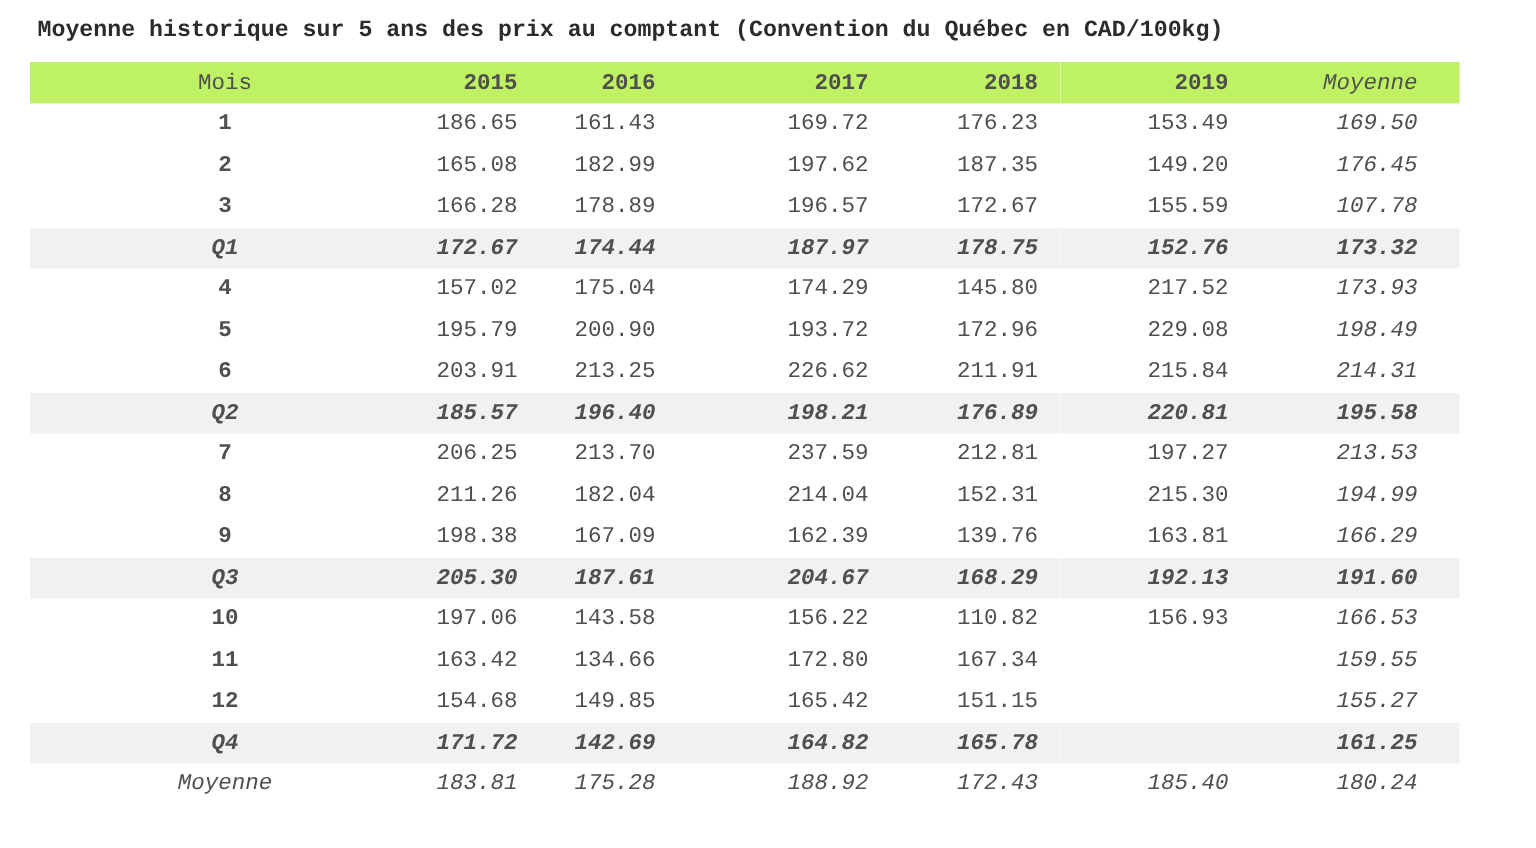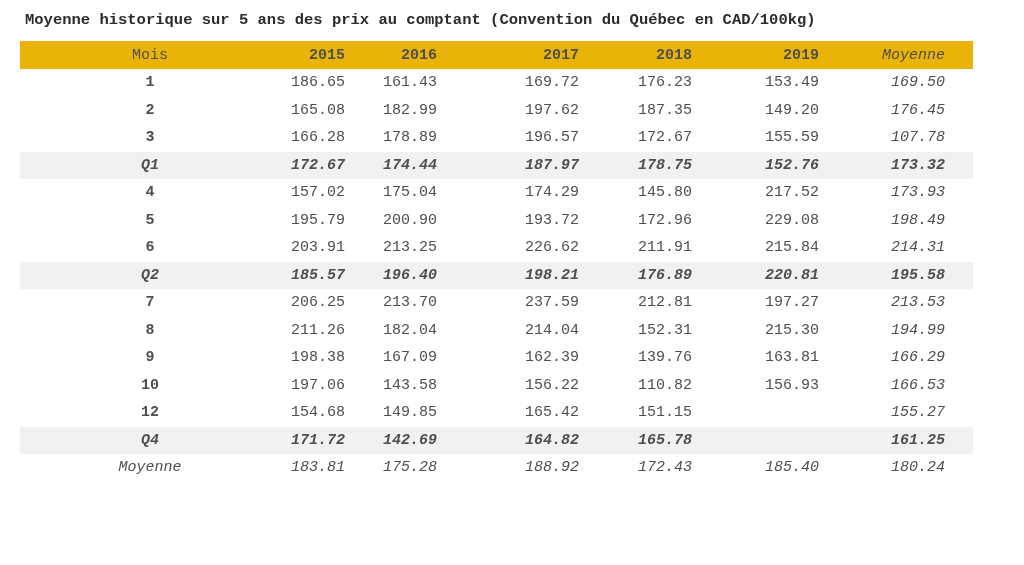--- a/index.html
+++ b/index.html
@@ -32,21 +32,21 @@
     color: #4f4f4f;
   }
   .price-table th, .price-table td {
     padding: 0;
     height: 27.5px;
     vertical-align: middle;
     overflow: hidden;
     white-space: nowrap;
   }
   .price-table thead tr {
-    background: #eab308;
+    background: #bef264;
     height: 28px;
   }
   .c-label { text-align: center; }
   .c-num  { text-align: right; padding-right: 15px !important; }
   .c-moy, .h-moy { padding-right: 28px !important; }
   .h-year { font-weight: bold; }
   .h-moy  { font-style: italic; font-weight: normal; }
   .h-mois { font-weight: normal; }
   
   .row-month .c-label { font-weight: bold; }
@@ -180,28 +180,46 @@
         </tr>
         <tr class="row-month">
           <td class="c-label">9</td>
           <td class="c-num">198.38</td>
           <td class="c-num">167.09</td>
           <td class="c-num">162.39</td>
           <td class="c-num">139.76</td>
           <td class="c-num">163.81</td>
           <td class="c-num c-moy">166.29</td>
         </tr>
+        <tr class="row-quarter">
+          <td class="c-label">Q3</td>
+          <td class="c-num">205.30</td>
+          <td class="c-num">187.61</td>
+          <td class="c-num">204.67</td>
+          <td class="c-num">168.29</td>
+          <td class="c-num">192.13</td>
+          <td class="c-num c-moy">191.60</td>
+        </tr>
         <tr class="row-month">
           <td class="c-label">10</td>
           <td class="c-num">197.06</td>
           <td class="c-num">143.58</td>
           <td class="c-num">156.22</td>
           <td class="c-num">110.82</td>
           <td class="c-num">156.93</td>
           <td class="c-num c-moy">166.53</td>
+        </tr>
+        <tr class="row-month">
+          <td class="c-label">11</td>
+          <td class="c-num">163.42</td>
+          <td class="c-num">134.66</td>
+          <td class="c-num">172.80</td>
+          <td class="c-num">167.34</td>
+          <td class="c-num"></td>
+          <td class="c-num c-moy">159.55</td>
         </tr>
         <tr class="row-month">
           <td class="c-label">12</td>
           <td class="c-num">154.68</td>
           <td class="c-num">149.85</td>
           <td class="c-num">165.42</td>
           <td class="c-num">151.15</td>
           <td class="c-num"></td>
           <td class="c-num c-moy">155.27</td>
         </tr>

